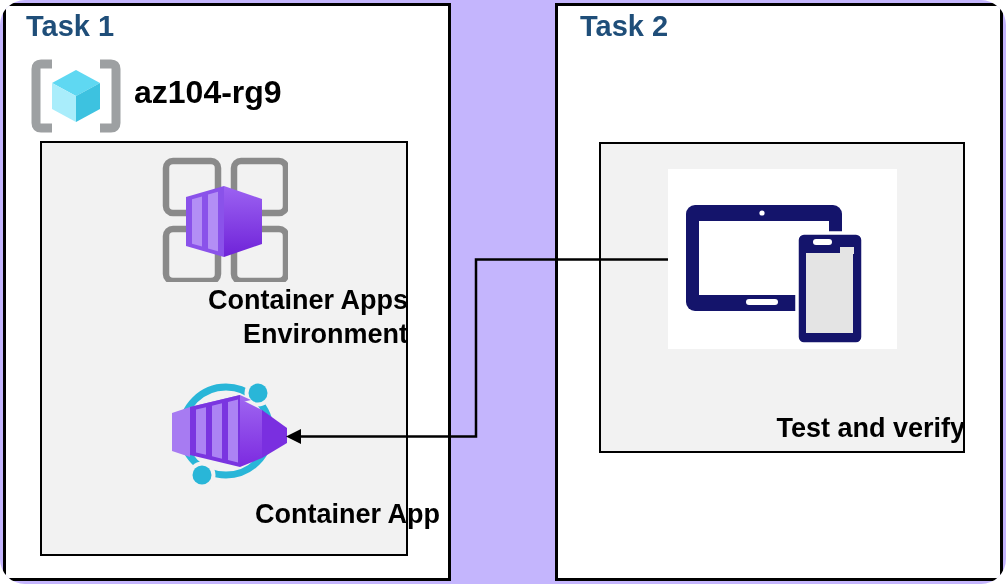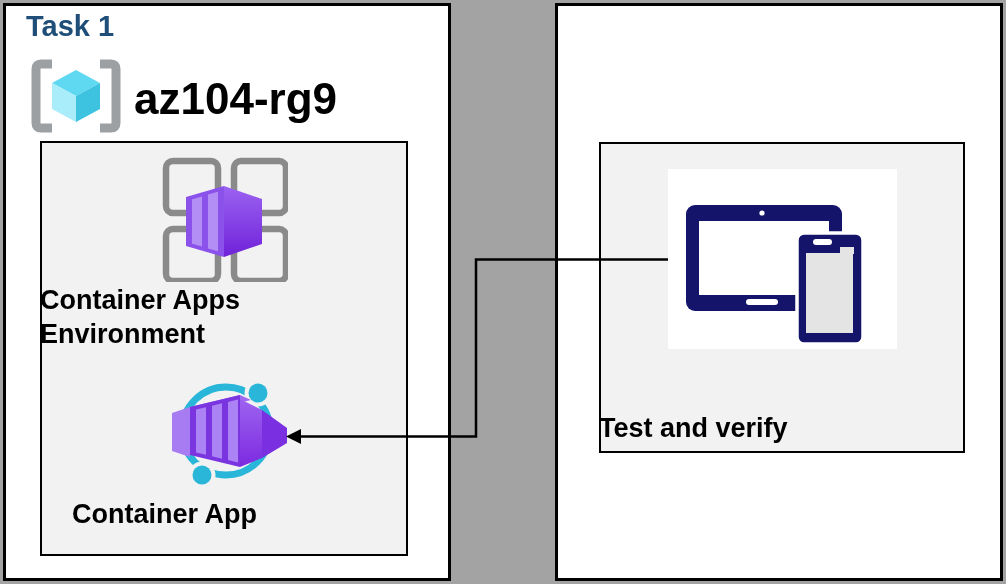--- a/index.html
+++ b/index.html
@@ -1,29 +1,29 @@
 <!DOCTYPE html>
 <html><head>
 <meta charset="utf-8">
 <style>
   html,body{margin:0;padding:0;background:#fff;}
   body{width:1006px;height:584px;font-family:"Liberation Sans",sans-serif;}
-  .canvas{position:relative;width:1006px;height:584px;background:#a3a3a3;overflow:hidden;}
+  .canvas{position:relative;width:1006px;height:584px;background:#c4b5fd;overflow:hidden;border-radius:25px;}
   .task-box{position:absolute;top:3px;height:578px;width:448px;border:3px solid #000;background:#fff;box-sizing:border-box;}
   .task1{left:3px;}
   .task2{left:555px;}
   .task-title{position:absolute;font-size:29px;font-weight:bold;color:#1F4E79;letter-spacing:0px;}
   .t1-title{left:26px;top:10px;}
   .t2-title{left:580px;top:10px;}
   .rg-icon{position:absolute;left:30px;top:57px;}
-  .rg-name{position:absolute;left:134px;top:74px;font-size:44px;font-weight:bold;color:#000;}
+  .rg-name{position:absolute;left:134px;top:74px;font-size:32px;font-weight:bold;color:#000;}
   .inner-box{position:absolute;background:#F2F2F2;border:2px solid #000;box-sizing:border-box;}
   .inner1{left:40px;top:141px;width:368px;height:415px;}
   .inner2{left:599px;top:142px;width:366px;height:311px;}
-  .diagram-label{position:absolute;font-size:27px;font-weight:bold;color:#000;text-align:left;white-space:pre-line;line-height:34px;}
+  .diagram-label{position:absolute;font-size:27px;font-weight:bold;color:#000;text-align:right;white-space:pre-line;line-height:34px;}
   .env-label{left:40px;top:283px;width:368px;}
   .app-label{left:40px;top:497px;width:368px;margin-left:32px;}
   .test-label{left:599px;top:367px;width:366px;margin-top:44px;}
   .env-icon{position:absolute;left:160px;top:154px;}
   .app-icon{position:absolute;left:166px;top:380px;}
   .devices-icon{position:absolute;left:668px;top:169px;}
   .connector{position:absolute;left:0;top:0;z-index:10;pointer-events:none;}
 </style>
 </head>
 <body>
@@ -92,20 +92,21 @@
       <polygon points="196,409.6 206,407.2 206,454.8 196,452.4" fill="#AC83F4"></polygon>
       <polygon points="212,405.7 222,403.3 222,458.7 212,456.3" fill="#AC83F4"></polygon>
       <polygon points="228,401.9 238,399.5 238,462.5 228,460.1" fill="#AC83F4"></polygon>
       <polygon points="240,399 262,410 262,458 240,467" fill="url(#appg)"></polygon>
       <polygon points="262,410 287,428 287,443 262,458" fill="#7A2FE0"></polygon>
     </g>
   </svg>
   <div class="diagram-label app-label">Container App</div>
 
   <div class="task-box task2"></div>
+  <div class="task-title t2-title">Task 2</div>
 
   <div class="inner-box inner2"></div>
 
   <svg class="devices-icon" width="229" height="180" viewBox="668 169 229 180">
     <rect x="668" y="169" width="229" height="180" fill="#FFFFFF"></rect>
     <g>
       <rect x="686" y="205" width="156" height="106" rx="9" fill="#14146B"></rect>
       <rect x="699" y="221" width="130" height="74" fill="#FFFFFF"></rect>
       <circle cx="762" cy="213" r="2.6" fill="#FFFFFF"></circle>
       <rect x="746" y="299" width="32" height="6" rx="3" fill="#FFFFFF"></rect>

